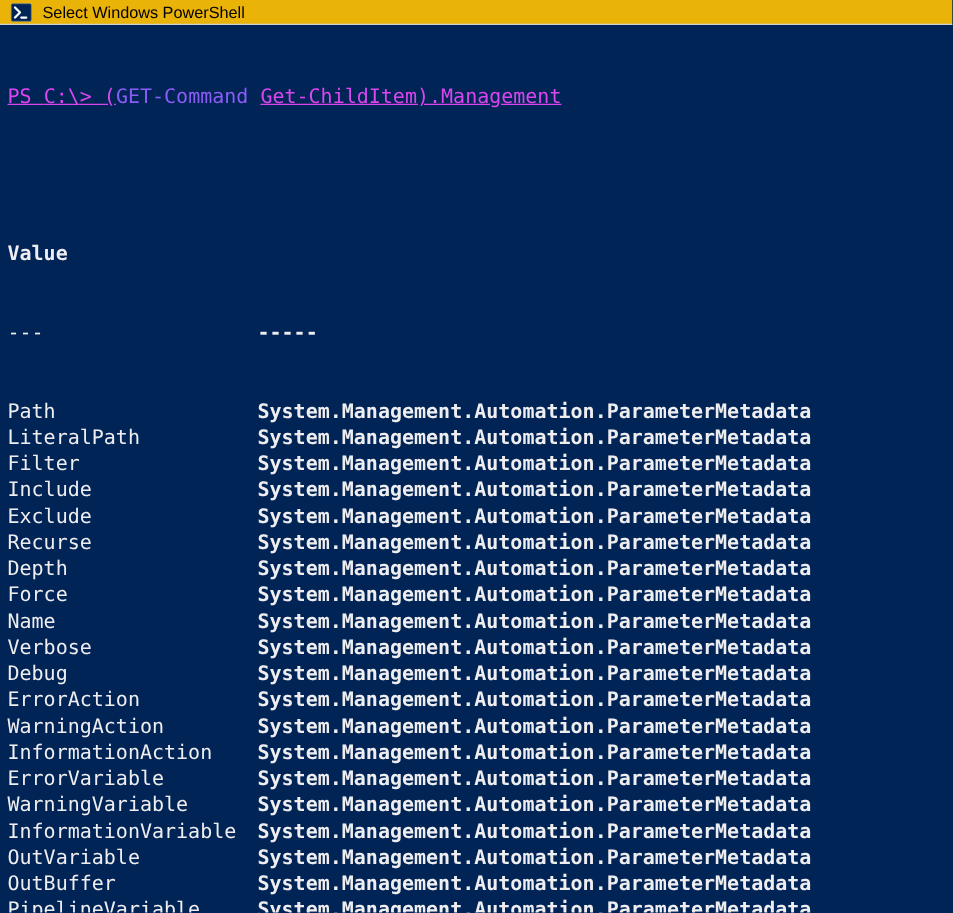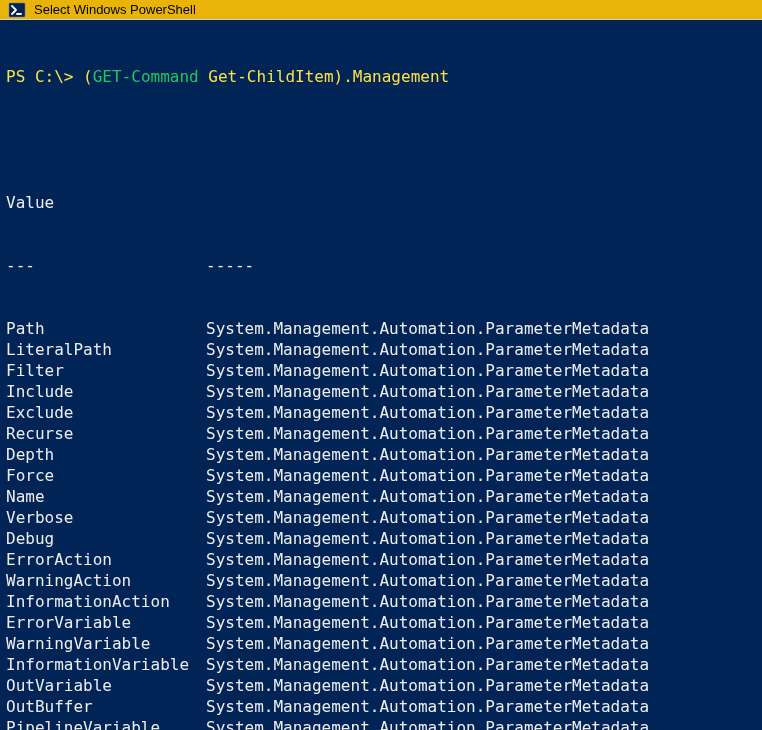--- a/index.html
+++ b/index.html
@@ -40,34 +40,35 @@
       color: #eeedf0;
       padding: 4px 6px;
       font-size: 16px;
       line-height: 21px;
       font-family: Consolas, 'Lucida Console', monospace;
       white-space: pre;
     }
     .prompt-line {
       display: block;
     }
-    .prompt-white { color: #fde047; }
-    .prompt-yellow { color: #22c55e; }
+    .prompt-white { color: #d946ef; text-decoration: underline; }
+    .prompt-yellow { color: #8b5cf6; }
     .output-block {
       margin-top: 21px;
     }
     .output-row {
       display: flex;
     }
     .col-key {
       width: 200px;
       flex-shrink: 0;
     }
     .col-value {
       flex: 1;
+      font-weight: bold;
     }
   </style>
 </head>
 <body>
 
 <div class="titlebar">
   <span class="titlebar-icon">
     <svg width="18" height="18" viewBox="0 0 18 18">
       <rect x="1" y="2" width="16" height="14" rx="1" fill="#012456" stroke="#5a7bb5" stroke-width="0.5"></rect>
       <path d="M4 5 L8 9 L4 13" stroke="#ffffff" stroke-width="1.8" fill="none" stroke-linecap="round" stroke-linejoin="round"></path>

